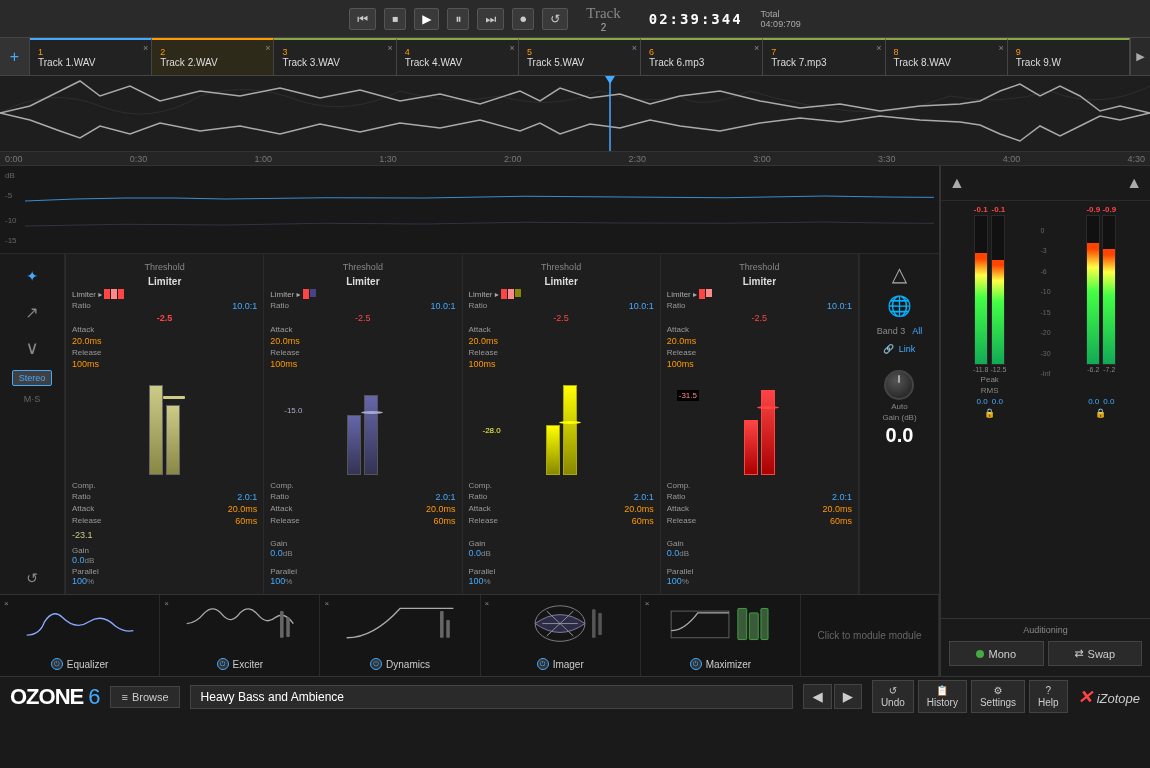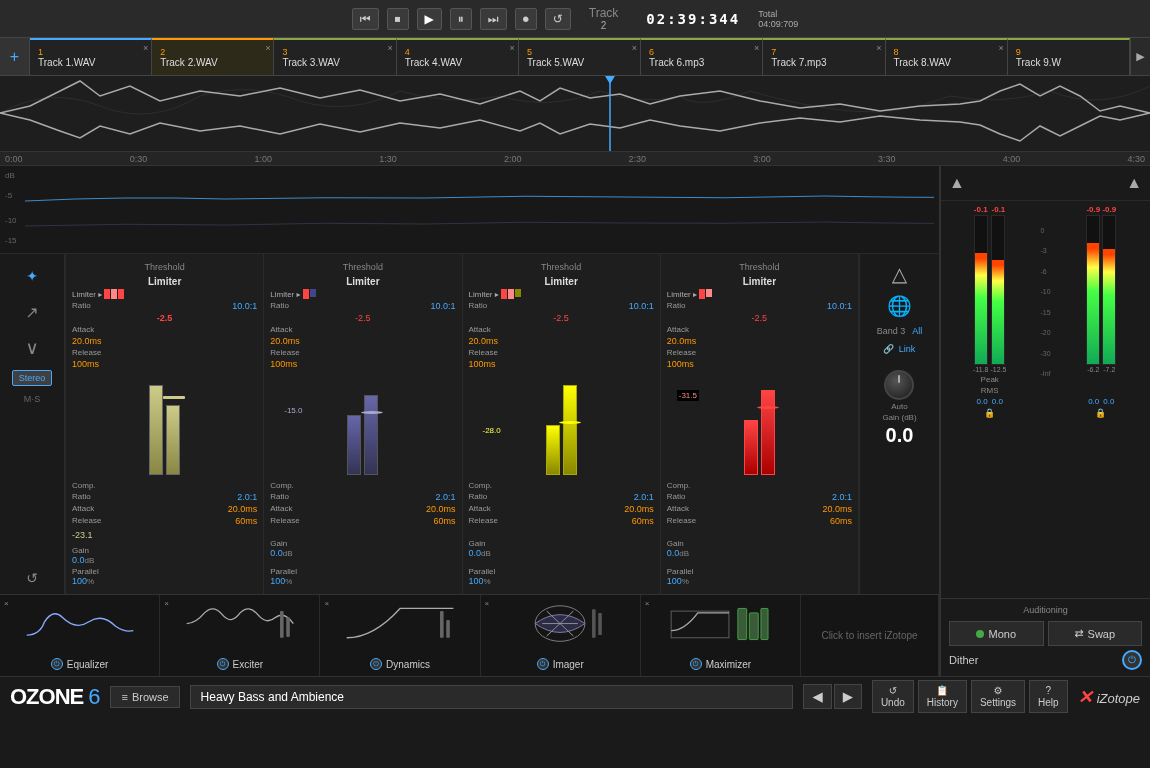--- a/index.html
+++ b/index.html
@@ -35,21 +35,21 @@
     }
     .transport-btn.play { color: #fff; }
     .track-info {
       display: flex;
       flex-direction: column;
       align-items: center;
       margin: 0 10px;
       font-size: 10px;
       color: #aaa;
     }
-    .track-info .track-label { font-size: 12px; color: #888; }
+    .track-info .track-label { font-size: 15px; color: #888; font-family: Liberation Serif, serif; }
     .timecode {
       font-size: 14px;
       color: #fff;
       font-weight: bold;
       letter-spacing: 2px;
       font-family: monospace;
       margin: 0 10px;
     }
     .total-info {
       display: flex;
@@ -960,21 +960,21 @@
             <rect x="106" y="5" width="8" height="35" fill="#3a5a3a" rx="1" stroke="#4a4" stroke-width="1"></rect>
           </svg>
         </div>
         <div class="module-name-row">
           <div class="module-power">⏻</div>
           <span class="module-name-label">Maximizer</span>
         </div>
       </div>
 
       <div class="module-insert-zone">
-        <span>Click to insert iZotope</span>
+        <span>Click to module module</span>
       </div>
 
     </div>
 
   </div>
 
   <div class="right-panel">
 
     <div class="right-panel-top">
       <div style="font-size:16px; color:#aaa; cursor:pointer;">▲</div>
@@ -1050,24 +1050,20 @@
       <div class="auditioning-label">Auditioning</div>
       <div class="ctrl-btn-row">
         <button class="ctrl-btn-half">
           <span class="mono-dot green"></span>
           <span>Mono</span>
         </button>
         <button class="ctrl-btn-half">
           <span>⇄</span>
           <span>Swap</span>
         </button>
-      </div>
-      <div class="dither-row">
-        <span class="dither-label">Dither</span>
-        <div class="power-btn on">⏻</div>
       </div>
     </div>
 
   </div>
 
 </div>
 
 <div class="bottom-bar">
   <div class="ozone-logo">
     <span class="ozone-logo-text">OZONE</span>

